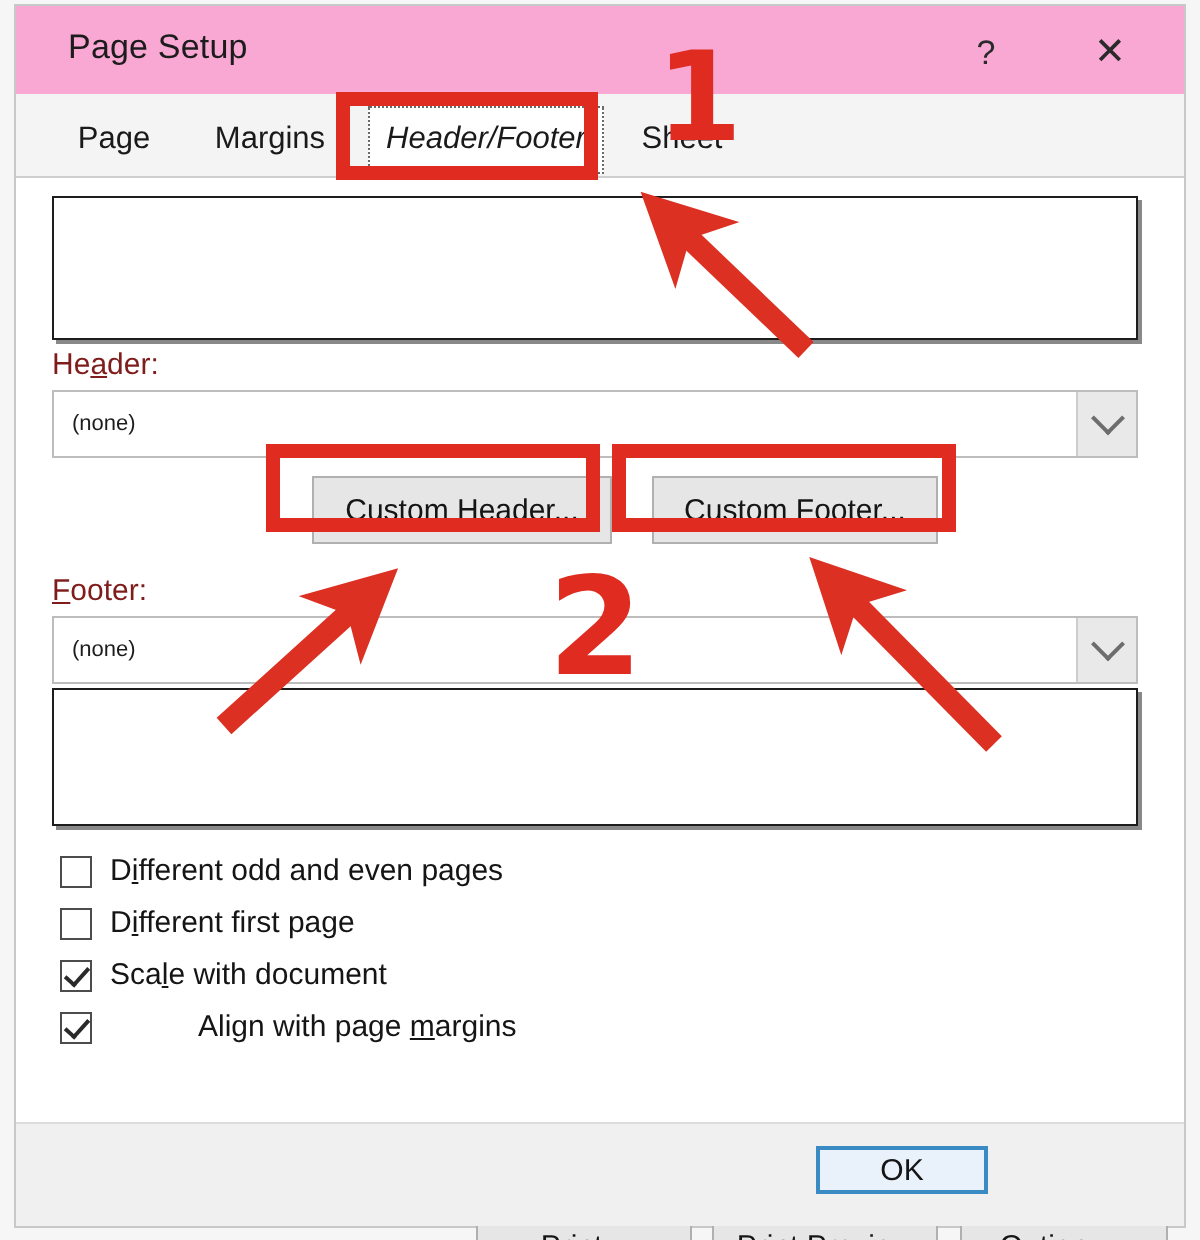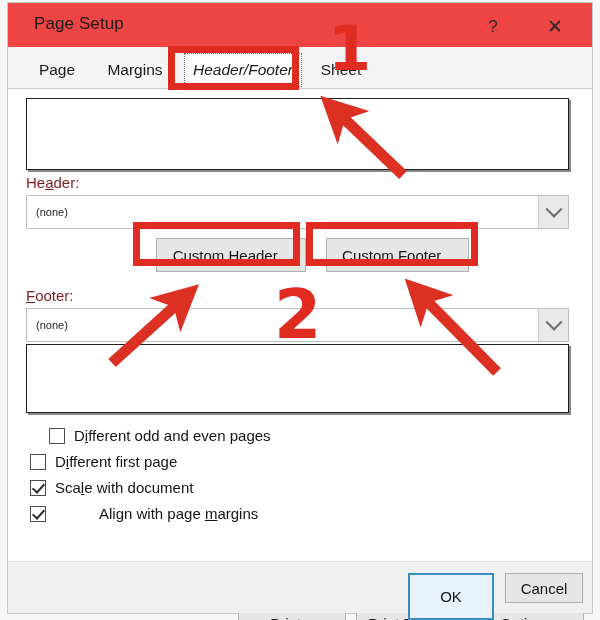--- a/index.html
+++ b/index.html
@@ -23,21 +23,21 @@
     background: #ffffff;
     border: 1px solid #c8c8c8;
     box-sizing: border-box;
   }
 
   
   .titlebar {
     position: absolute;
     left: 0; top: 0;
     width: 100%; height: 44px;
-    background: #ef4444;
+    background: #f9a8d4;
     box-sizing: border-box;
   }
   .title-text {
     position: absolute;
     left: 26px; top: 11px;
     font-size: 17px;
     color: #1c1c1c;
     letter-spacing: .1px;
     white-space: nowrap;
   }
@@ -197,21 +197,21 @@
     border-right: 2px solid #2a2a2a;
     border-bottom: 2px solid #2a2a2a;
     transform: rotate(42deg);
   }
   .cblabel {
     margin-left: 9px;
     font-size: 15px;
     color: #151515;
     white-space: nowrap;
   }
-  .cb1 { top: 334px; margin-left: 19px; }
+  .cb1 { top: 334px; }
   .cb2 { top: 360px; }
   .cb3 { top: 386px; }
   .cb4 { top: 412px; gap: 44px; }
 
   
   .btn-print         { left: 230px; top: 519px; width: 108px; height: 31px; }
   .btn-print-preview { left: 348px; top: 519px; width: 113px; height: 31px; }
   .btn-options       { left: 472px; top: 519px; width: 104px; height: 31px; }
 
   
@@ -219,21 +219,21 @@
     position: absolute;
     left: 0; top: 558px;
     width: 100%; height: 52px;
     background: #f0f0f0;
     border-top: 1px solid #dcdcdc;
     box-sizing: border-box;
   }
   .btn-ok {
     position: absolute;
     left: 400px; top: 11px;
-    width: 86px; height: 47px;
+    width: 86px; height: 24px;
     background: #e9f2fb;
     border: 2px solid #3a8ac4;
   }
   .btn-cancel {
     position: absolute;
     left: 497px; top: 11px;
     width: 78px; height: 30px;
     background: #e6e6e6;
     border: 1px solid #b0b0b0;
   }
@@ -350,21 +350,20 @@
 
       <div class="btn btn-options">
           <span class="u">O</span>
           <span>ptions...</span>
         </div>
 
     </div>
 
     <div class="footerbar">
       <div class="btn btn-ok">OK</div>
-      <div class="btn btn-cancel">Cancel</div>
     </div>
 
   </div>
 
   <div class="anno">
     <div class="redbox redbox-tab"></div>
     <div class="redbox redbox-ch"></div>
     <div class="redbox redbox-cf"></div>
     <div class="rednum rednum-1">1</div>
     <div class="rednum rednum-2">2</div>

